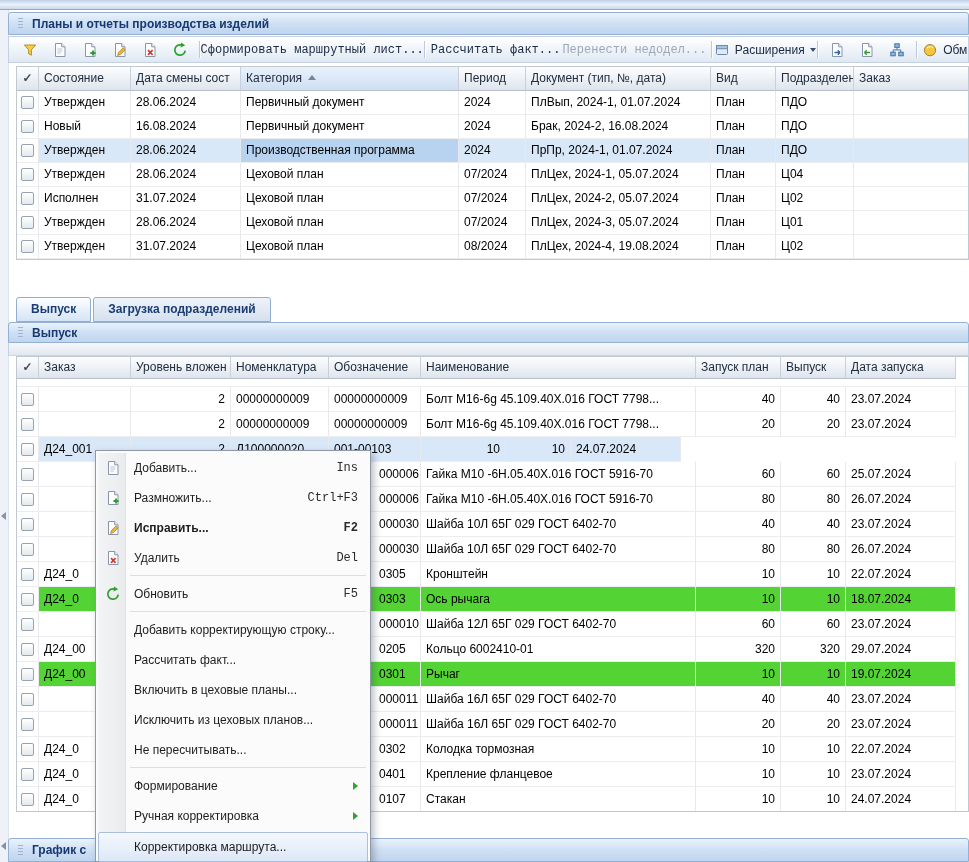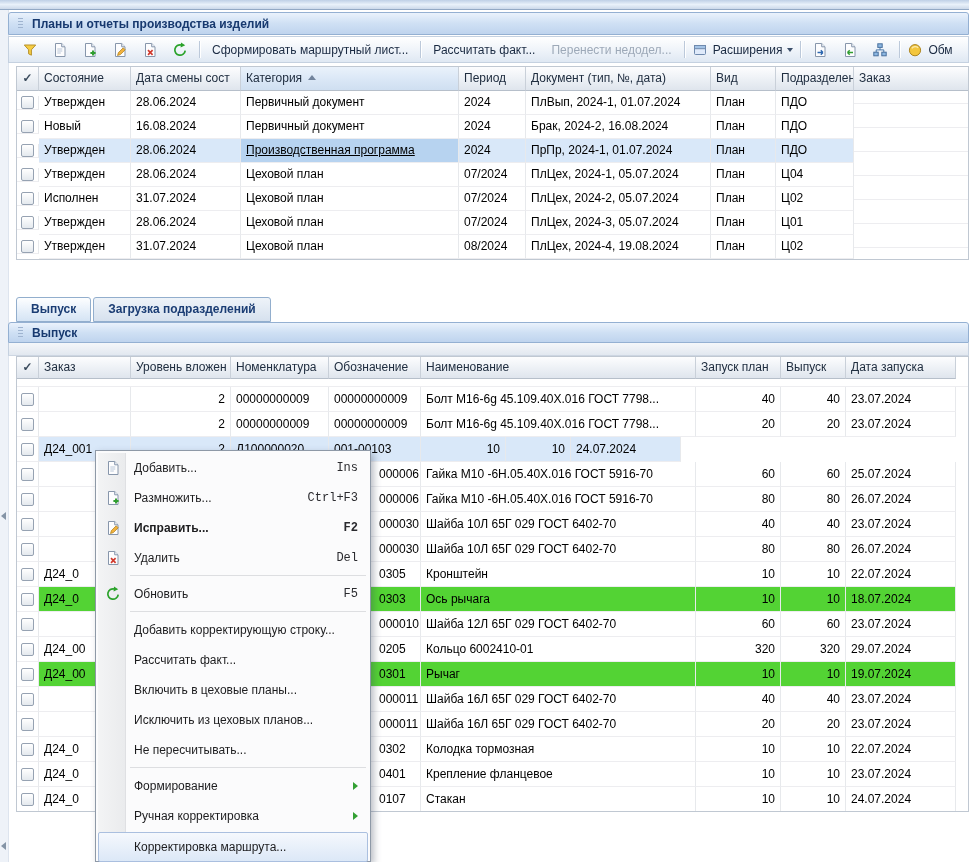--- a/index.html
+++ b/index.html
@@ -22,60 +22,60 @@
     background:repeating-linear-gradient(#9fb4d0 0 1px, transparent 1px 3px); }
   #panel1-header { top:12px; height:23px; }
   #panel2-header { top:322px; }
   #bottom-panel  { top:838px; height:24px; }
 
   
   #toolbar1 { position:absolute; left:8px; top:36px; width:961px; height:27px; box-sizing:border-box;
     background:linear-gradient(#ffffff,#eef3f9 55%,#dfe8f3); border:1px solid #c5d1e0;
     display:flex; align-items:center; padding-left:6px; white-space:nowrap; }
   .tb-btn { height:22px; min-width:24px; display:flex; align-items:center; justify-content:center; padding:0 3px; }
-  .tb-text { padding:4px 8px; color:#1a2a42; }
+  .tb-text { padding:4px 8px; color:#1a2a42;font-family:Liberation Mono, monospace; }
   .tb-text.disabled { color:#9da9b8; }
   .tb-sep { width:1px; height:17px; background:#bcc9da; margin:0 4px; box-shadow:1px 0 0 #fff; flex:none; }
   .caret { display:inline-block; margin-left:5px; border-left:3.5px solid transparent; border-right:3.5px solid transparent; border-top:4px solid #3c4f6a; }
   .ic { width:16px; height:16px; display:inline-block; flex:none; }
   .tb-lbl { margin-left:5px; color:#1a2a42; }
 
   
   .grid { position:absolute; background:#fff; border:1px solid #c0c8d2; box-sizing:border-box; overflow:hidden; }
   #grid1 { left:16px; top:66px; width:953px; height:194px; }
   #grid2 { left:16px; top:356px; width:953px; height:456px; }
   .g-header { display:flex; }
   .grid1 .g-header { height:24px; } .grid2 .g-header { height:22px; }
   .g-hcell { box-sizing:border-box; flex:none; padding:0 5px; white-space:nowrap; overflow:hidden; color:#202e40;
     background:linear-gradient(#fdfdfe,#ecf0f5 55%,#dfe5ed); border-right:1px solid #c9d0d9; border-bottom:1px solid #b6bfca; }
   .grid1 .g-hcell { line-height:23px; } .grid2 .g-hcell { line-height:21px; }
   .g-hcell.sorted { background:linear-gradient(#eaf2fb,#dae7f6 55%,#cfdff1); }
   .sort-asc { display:inline-block; margin-left:6px; vertical-align:2px;
     border-left:4px solid transparent; border-right:4px solid transparent; border-bottom:5px solid #72849c; }
   .g-row { display:flex; }
-  .grid1 .g-row { height:24px;align-items:center; } .grid2 .g-row { height:25px; }
+  .grid1 .g-row { height:24px; } .grid2 .g-row { height:25px; }
   .g-cell { box-sizing:border-box; flex:none; padding:0 5px; white-space:nowrap; overflow:hidden;
     border-right:1px solid #e7e9ec; border-bottom:1px solid #ededf0; }
   .grid1 .g-cell { line-height:23px; } .grid2 .g-cell { line-height:24px; }
   .g-cell.num { text-align:right; }
   .g-cell.c0, .g-hcell.c0 { display:flex; align-items:center; justify-content:center; padding:0; }
   .checkbox { width:13px; height:13px; box-sizing:border-box; border:1px solid #96a2b2; border-radius:2px;
     background:linear-gradient(#ffffff,#e4e9ee); }
   .hdr-check { color:#3a4a5c; font-weight:bold; }
 
   
   .grid1 .c0{width:22px} .grid1 .c1{width:92px} .grid1 .c2{width:110px} .grid1 .c3{width:218px}
   .grid1 .c4{width:67px} .grid1 .c5{width:185px} .grid1 .c6{width:65px} .grid1 .c7{width:78px} .grid1 .c8{width:116px}
   
   .grid2 .c0{width:22px} .grid2 .c1{width:92px} .grid2 .c2{width:100px} .grid2 .c3{width:98px}
   .grid2 .c4{width:92px} .grid2 .c5{width:275px} .grid2 .c6{width:85px} .grid2 .c7{width:65px} .grid2 .c8{width:110px}
 
   .g-row.sel .g-cell { background:var(--sel,#d9e8f9); }
   .g-row.sel .g-cell.c0 { background:#fff; }
-  .grid1 .g-row.sel .g-cell.c3 { background:var(--focus,#b7d3f0);text-decoration:underline; }
+  .grid1 .g-row.sel .g-cell.c3 { background:var(--focus,#b7d3f0); }
   .g-row.green .g-cell { background:var(--green,#53d334); }
   .g-row.green .g-cell.c0 { background:#fff; }
   .grid2 .g-row.covered .g-cell.c4 { padding-left:50px; }
   .g-row.partial { height:7px !important; overflow:hidden; border-bottom:1px solid #ededf0; }
 
   
   #tabstrip { position:absolute; left:16px; top:297px; height:25px; display:flex; gap:2px; }
   .tab { box-sizing:border-box; height:25px; padding:0 14px; line-height:23px; font-weight:bold; color:#1b3d74;
     border:1px solid #92aecd; border-radius:3px 3px 0 0; background:linear-gradient(#eef3f9,#d6e1ee); }
   .tab.active { background:linear-gradient(#fdfeff,#e4eef9 60%,#d5e4f4); }
@@ -548,20 +548,24 @@
         <div class="g-cell c2 num"></div>
         <div class="g-cell c3"></div>
         <div class="g-cell c4">0107</div>
         <div class="g-cell c5">Стакан</div>
         <div class="g-cell c6 num">10</div>
         <div class="g-cell c7 num">10</div>
         <div class="g-cell c8">24.07.2024</div>
       </div>
     </div>
 
+  <div id="bottom-panel" class="panel-header">
+    <span class="grip"></span>
+    <span>График с</span>
+  </div>
 
   <div id="context-menu">
     <div class="gutter"></div>
   <div class="mi">
         <span class="mic"><svg width="16" height="16" viewBox="0 0 16 16">
             <path d="M3.5 1.5h6.2L13 4.8v9.7H3.5z" fill="#fdfdfe" stroke="#8796ab"></path>
             <path d="M9.7 1.5v3.3H13" fill="#eef2f7" stroke="#8796ab"></path>
             <path d="M5.3 7h5M5.3 9h5M5.3 11h3.5" stroke="#b9c6d8" stroke-width="1"></path>
           </svg></span>
         <span class="lbl">Добавить...</span>

